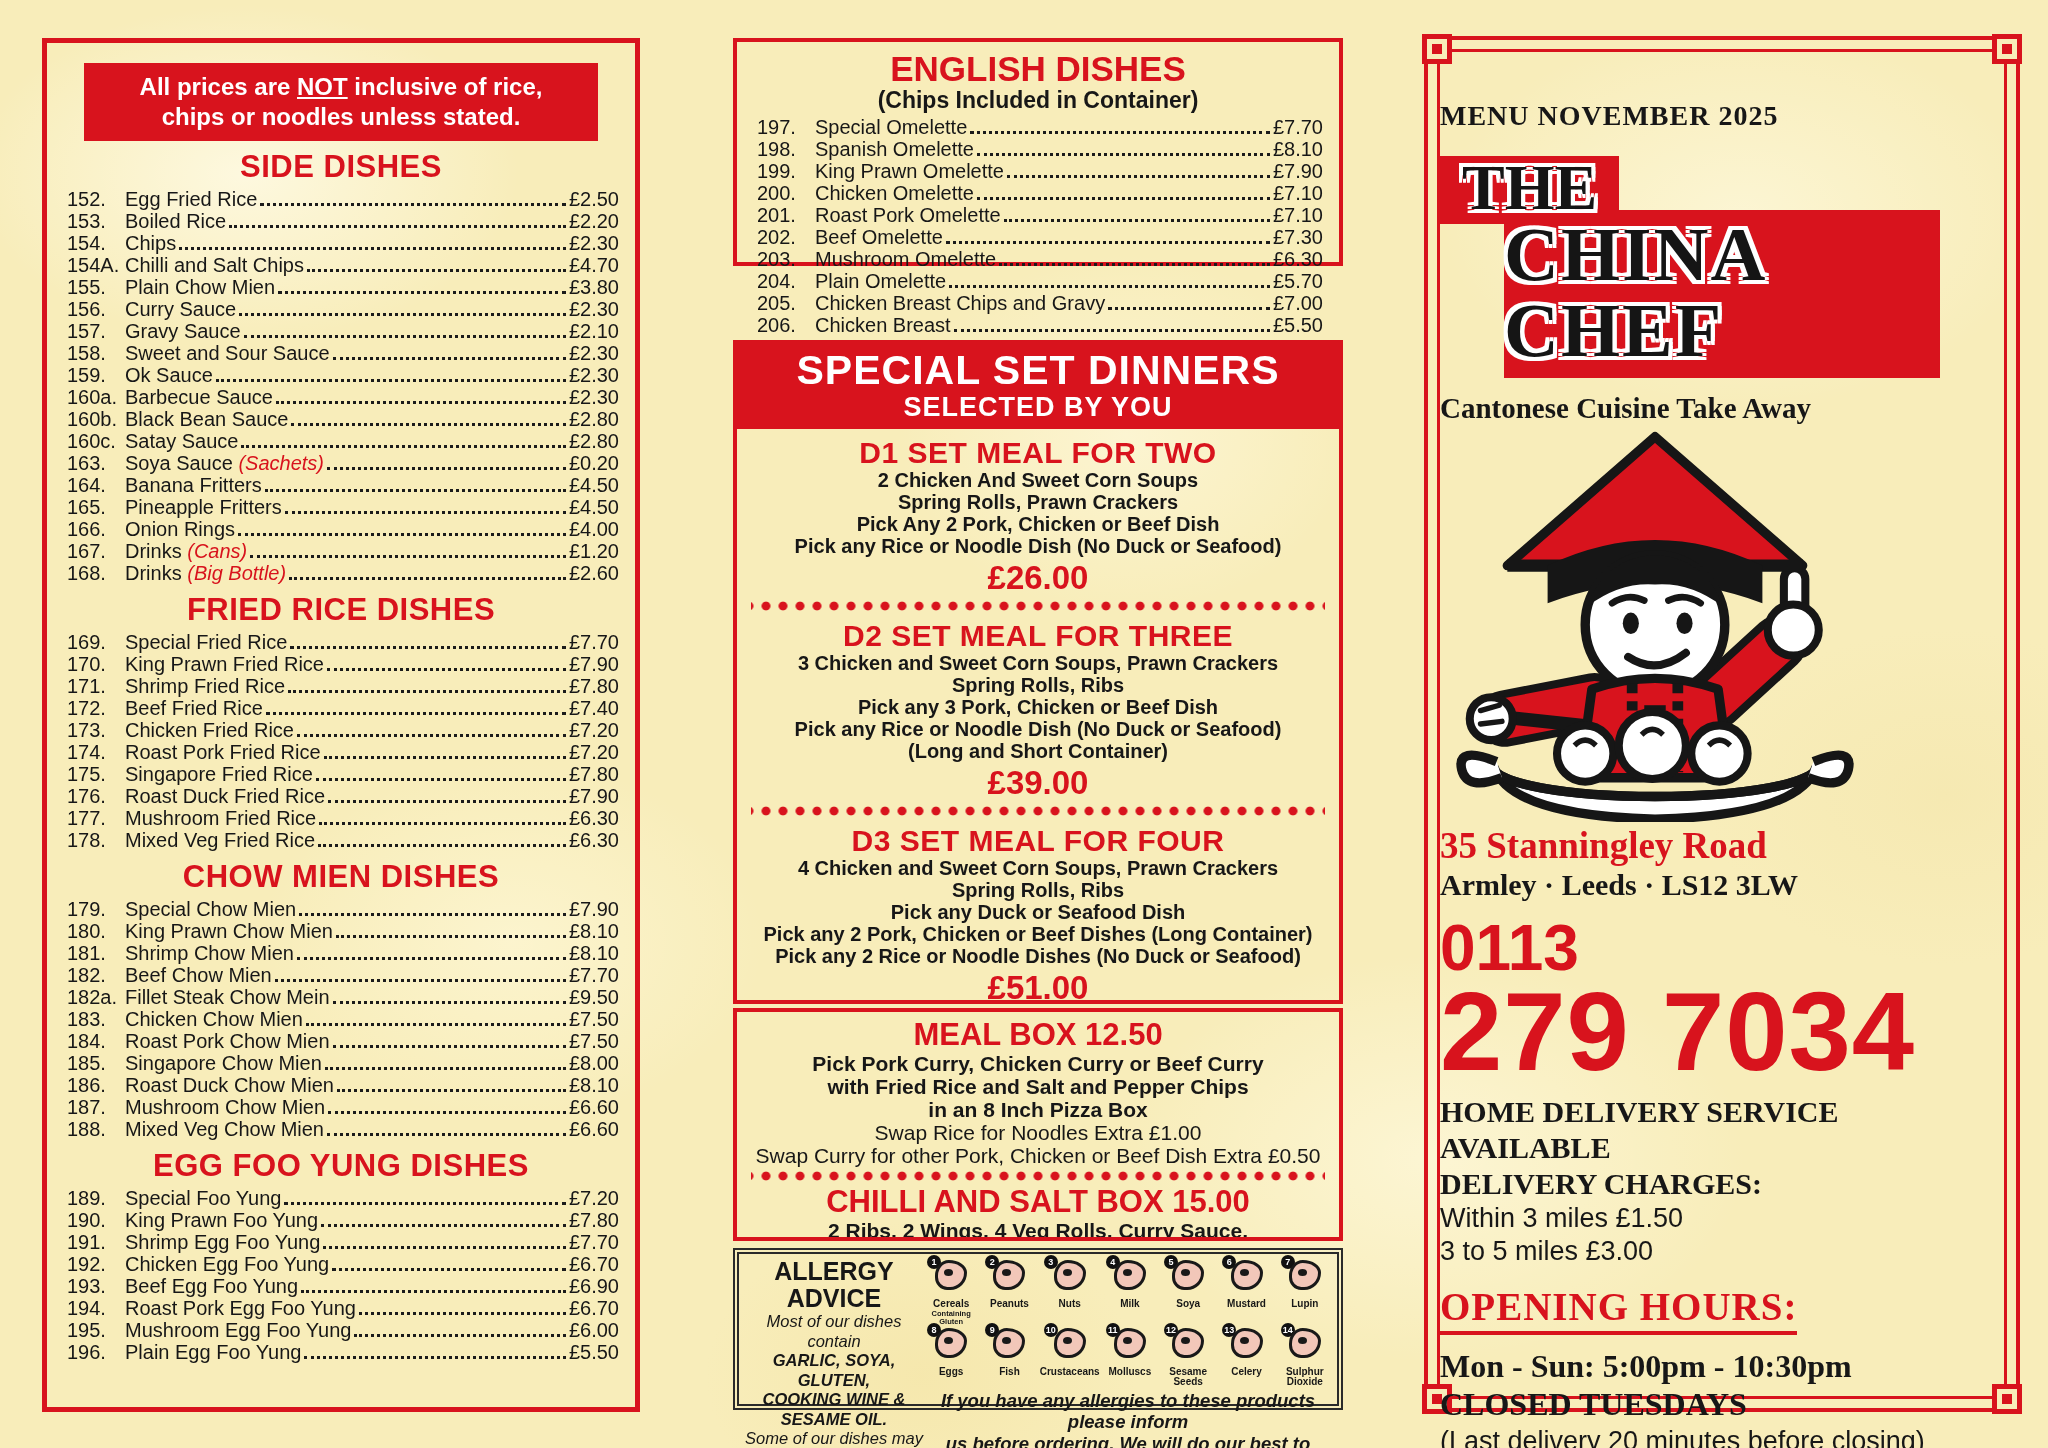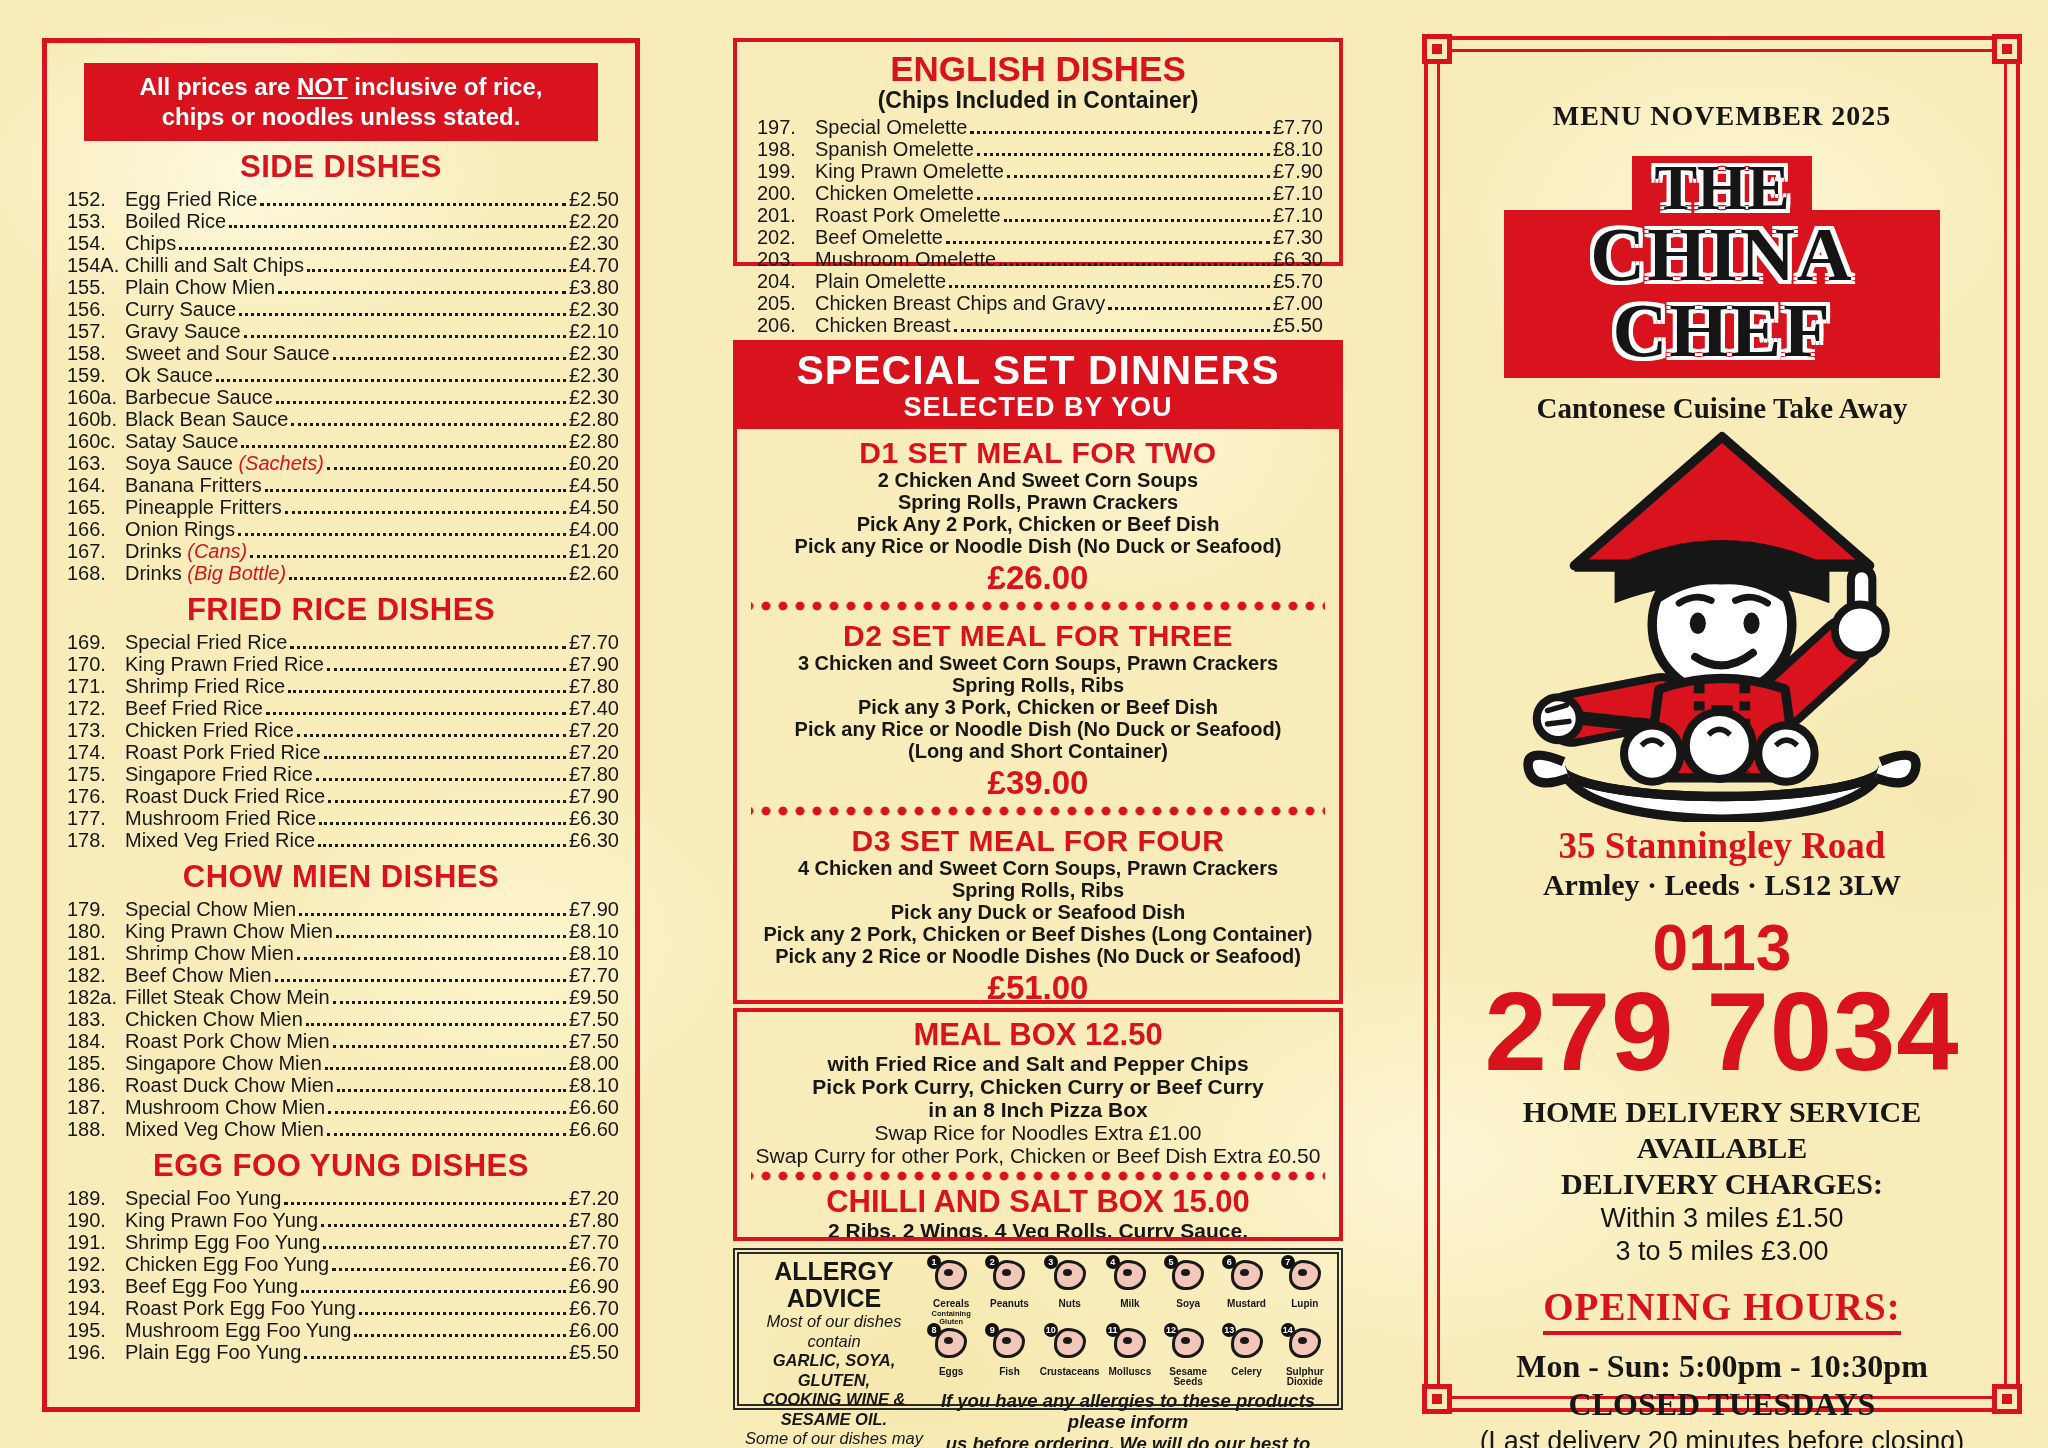--- a/index.html
+++ b/index.html
@@ -95,21 +95,21 @@
   .al-foot{font:bold italic 18.5px/21.5px "Liberation Sans", sans-serif;text-align:center;margin-top:2px;}
   
   .right-panel{
     position:absolute;left:1424px;top:36px;width:596px;height:1376px;box-sizing:border-box;
     border:4px solid var(--red);
   }
   .rp-inner{position:absolute;inset:9px;border:3px solid var(--red);}
   .corner{position:absolute;width:30px;height:30px;border:5px solid var(--red);box-sizing:border-box;background:var(--bg);}
   .corner::after{content:"";position:absolute;left:5px;top:5px;width:10px;height:10px;background:var(--red);}
   .c-tl{left:-6px;top:-6px;} .c-tr{right:-6px;top:-6px;} .c-bl{left:-6px;bottom:-6px;} .c-br{right:-6px;bottom:-6px;}
-  .rp-content{position:absolute;inset:12px;text-align:center;}
+  .rp-content{position:absolute;inset:12px;text-align:left;}
   .menu-date{margin-top:48px;font:bold 28px/32px "Liberation Serif", serif;letter-spacing:1px;}
   .logo{margin-top:24px;}
   .logo-the{
     display:inline-block;background:var(--red);padding:0 22px 4px;
     font:bold 64px/64px "Liberation Serif", serif;color:#151515;position:relative;z-index:2;
     text-shadow:-4px -4px 0 #fff,4px -4px 0 #fff,-4px 4px 0 #fff,4px 4px 0 #fff,-4px 0 0 #fff,4px 0 0 #fff,0 -4px 0 #fff,0 4px 0 #fff;
   }
   .logo-chef{
     display:block;margin:-14px auto 0;width:436px;background:var(--red);padding:6px 0 10px;
     font:bold 76px/76px "Liberation Serif", serif;color:#151515;position:relative;z-index:1;
@@ -532,22 +532,22 @@
         <div class="meal-line">Pick any 2 Pork, Chicken or Beef Dishes (Long Container)</div>
         <div class="meal-line">Pick any 2 Rice or Noodle Dishes (No Duck or Seafood)</div>
         <div class="meal-price">£51.00</div>
       </div>
     </div>
 </div>
 
 <div class="mid-box mealchilli-box">
   <div class="box-title">MEAL BOX 12.50</div>
   <div id="mealbox-lines">
+      <div class="box-line-b">Pick Pork Curry, Chicken Curry or Beef Curry</div>
       <div class="box-line-b">with Fried Rice and Salt and Pepper Chips</div>
-      <div class="box-line-b">Pick Pork Curry, Chicken Curry or Beef Curry</div>
       <div class="box-line-b">in an 8 Inch Pizza Box</div>
       <div class="box-line-n">Swap Rice for Noodles Extra £1.00</div>
       <div class="box-line-n">Swap Curry for other Pork, Chicken or Beef Dish Extra £0.50</div>
     </div>
   <div class="dotsep"></div>
   <div class="box-title">CHILLI AND SALT BOX 15.00</div>
   <div id="chillibox-lines">
       <div class="box-line-b">2 Ribs, 2 Wings, 4 Veg Rolls, Curry Sauce,</div>
     </div>
 </div>

